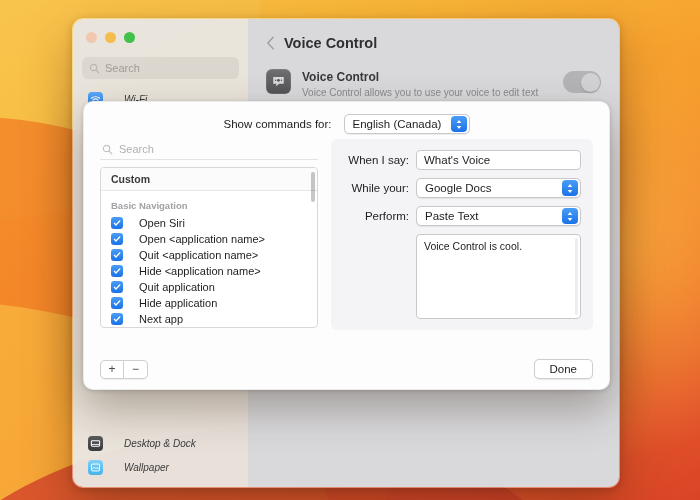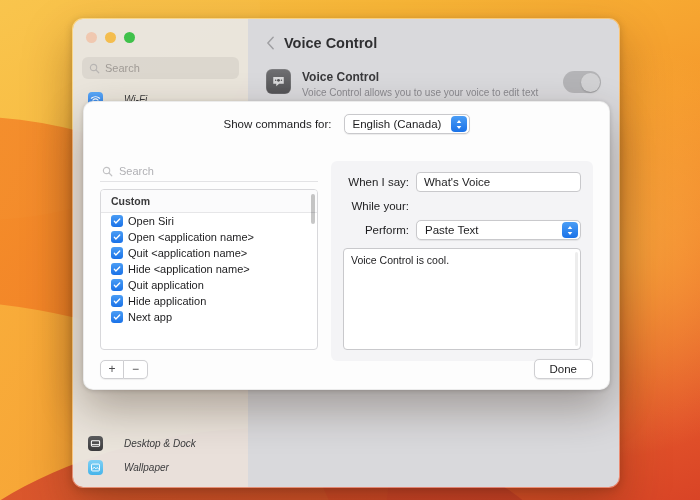--- a/index.html
+++ b/index.html
@@ -155,21 +155,21 @@
     width: 527px; height: 289px;
     background: #fdfdfd;
     border-radius: 10px;
     box-shadow: 0 18px 44px rgba(40,20,5,.33), 0 1px 4px rgba(0,0,0,.16);
     border: .5px solid rgba(0,0,0,.07);
     padding: 12px 16px 0 16px;
   }
 
   #sheet-top {
     display: flex; align-items: center; justify-content: center;
-    gap: 12px; margin-bottom: 27px;
+    gap: 12px; margin-bottom: 5px;
   }
   #sheet-top .lbl { font-size: 11.5px; color: #1d1d1f; }
 
   .popup {
     position: relative;
     background: #fff;
     border: .5px solid #c9c9cc;
     border-radius: 5px;
     height: 20px;
     display: flex; align-items: center;
@@ -212,21 +212,21 @@
   .group-row {
     font-size: 10.5px; font-weight: 600; color: #3a3a3c;
     padding: 5px 10px; border-bottom: .5px solid #e6e6e8;
     background: #fbfbfc;
   }
   .group-header {
     font-size: 9.5px; font-weight: 600; color: #a2a2a6;
     padding: 9px 10px 4px 10px;
   }
   .cmd-row {
-    display: flex; align-items: center; gap: 5px;
+    display: flex; align-items: center; gap: 16px;
     padding: 2px 10px;
     font-size: 11px; color: #1d1d1f;
   }
   .checkbox {
     width: 12px; height: 12px; border-radius: 3px; flex: none;
     background: linear-gradient(180deg,#4a9df5,#1a72e8);
     display: flex; align-items: center; justify-content: center;
   }
   .checkbox svg { width: 8px; height: 8px; }
   #list-scrollbar {
@@ -251,21 +251,22 @@
     flex: 1; height: 20px;
     background: #fff;
     border: .5px solid #c9c9cc;
     border-radius: 4px;
     display: flex; align-items: center;
     padding: 0 7px;
     font-size: 11.5px; color: #1d1d1f;
   }
   .field-row .popup { flex: 1; }
   #text-area {
-    height: 102px;
+    margin-left: 73px;
+    height: 85px;
     background: #fff;
     border: .5px solid #c9c9cc;
     border-radius: 4px;
     padding: 5px 7px;
     font-size: 10.5px; color: #1d1d1f;
     position: relative;
   }
   #textarea-scroll {
     position: absolute; right: 2px; top: 3px; bottom: 3px;
     width: 3px; border-radius: 2px; background: rgba(0,0,0,.07);
@@ -409,20 +410,21 @@
       <div id="cmd-search">
         <svg class="mag" viewBox="0 0 16 16">
           <circle cx="6.6" cy="6.6" r="4.6" fill="none" stroke="#6e6e73" stroke-width="1.7"></circle>
           <line x1="10.2" y1="10.2" x2="14.2" y2="14.2" stroke="#6e6e73" stroke-width="1.7" stroke-linecap="round"></line>
         </svg>
         <span class="ph">Search</span>
       </div>
 
       <div id="cmd-list">
         <div class="group-row">Custom</div>
+        <div class="group-header">Basic Navigation</div>
 
         <div class="cmd-row">
           <span class="checkbox">
             <svg viewBox="0 0 10 10">
                 <path d="M1.6 5.2l2 2.2L8.4 2.6" fill="none" stroke="#fff" stroke-width="1.7" stroke-linecap="round" stroke-linejoin="round"></path>
               </svg>
           </span>
           <span>Open Siri</span>
         </div>
         <div class="cmd-row">
@@ -482,20 +484,29 @@
 
       <div class="field-row">
         <span class="field-label">When I say:</span>
         <div class="text-input">
           <span>What's Voice</span>
         </div>
       </div>
 
       <div class="field-row">
         <span class="field-label">While your:</span>
+        <div class="popup">
+          <span>Google Docs</span>
+          <span class="chev">
+            <svg viewBox="0 0 8 11">
+              <path d="M4 1L6.3 4H1.7z" fill="#fff"></path>
+              <path d="M4 10L1.7 7h4.6z" fill="#fff"></path>
+            </svg>
+          </span>
+        </div>
       </div>
 
       <div class="field-row">
         <span class="field-label">Perform:</span>
         <div class="popup">
           <span>Paste Text</span>
           <span class="chev">
             <svg viewBox="0 0 8 11">
               <path d="M4 1L6.3 4H1.7z" fill="#fff"></path>
               <path d="M4 10L1.7 7h4.6z" fill="#fff"></path>

